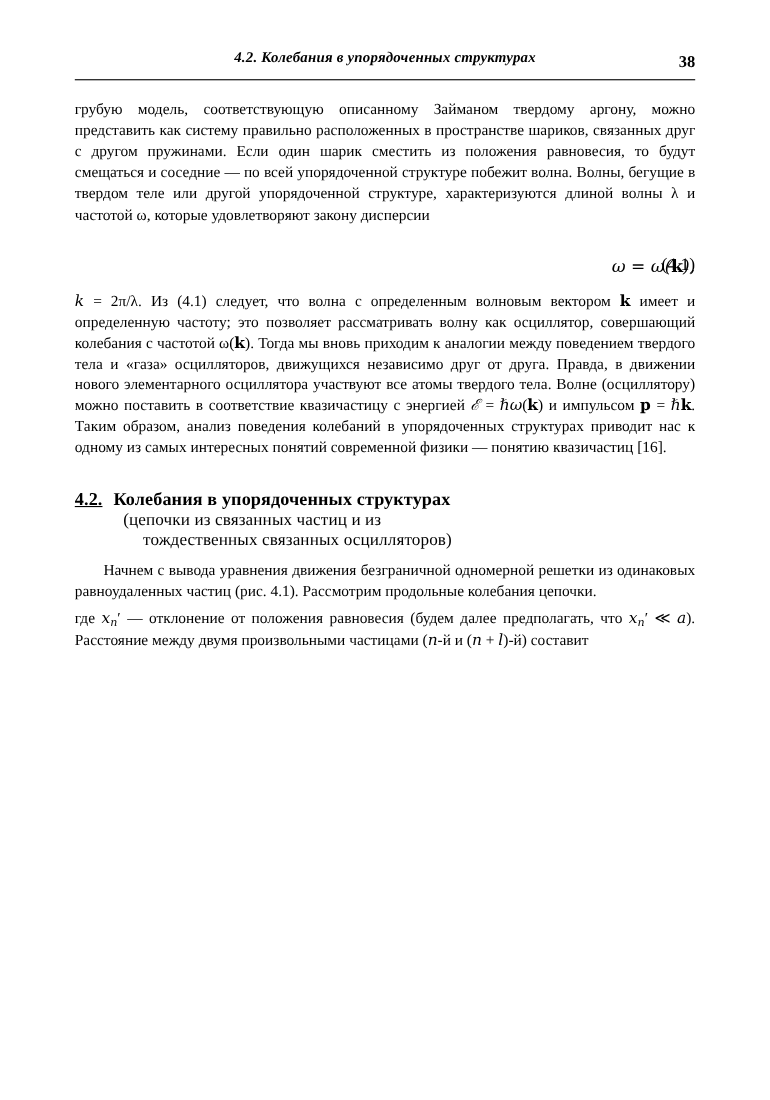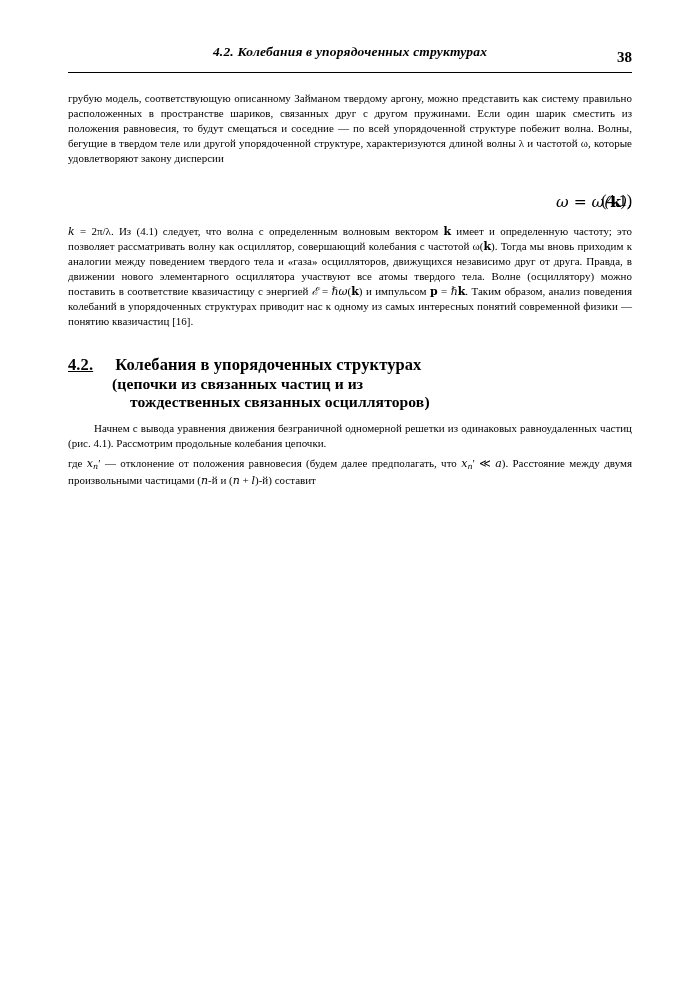--- a/index.html
+++ b/index.html
@@ -43,21 +43,21 @@
     font-weight: bold;
     font-size: 15px;
   }
   .header-rule {
     border-bottom: 1.1px solid #000;
     margin-top: 4px;
     margin-bottom: 18px;
   }
   p {
     margin: 0;
-    font-size: 11px;
+    font-size: 14px;
     line-height: 1.365;
     text-align: justify;
     text-justify: inter-word;
   }
   p.body {
     text-indent: 0;
   }
   p.indent {
     text-indent: 26px;
   }
@@ -85,25 +85,25 @@
   .sec-head {
     margin-top: 26px;
     margin-bottom: 10px;
   }
   .sec-head-line1 {
     font-weight: bold;
     font-size: 16.5px;
     letter-spacing: 0.1px;
   }
   .sec-head-line1 .num {
-    margin-right: 22px;
+    margin-right: 10px;
     text-decoration: underline;
   }
   .sec-head-line2, .sec-head-line3 {
-    font-weight: bold;
+    font-weight: normal;
     font-size: 15.6px;
     letter-spacing: 0.1px;
   }
   .sec-head-line2 { padding-left: 44px; }
   .sec-head-line3 { padding-left: 62px; }
   .gap-xs { height: 5px; }
   sub {
     font-size: 0.72em;
     vertical-align: -0.28em;
   }

